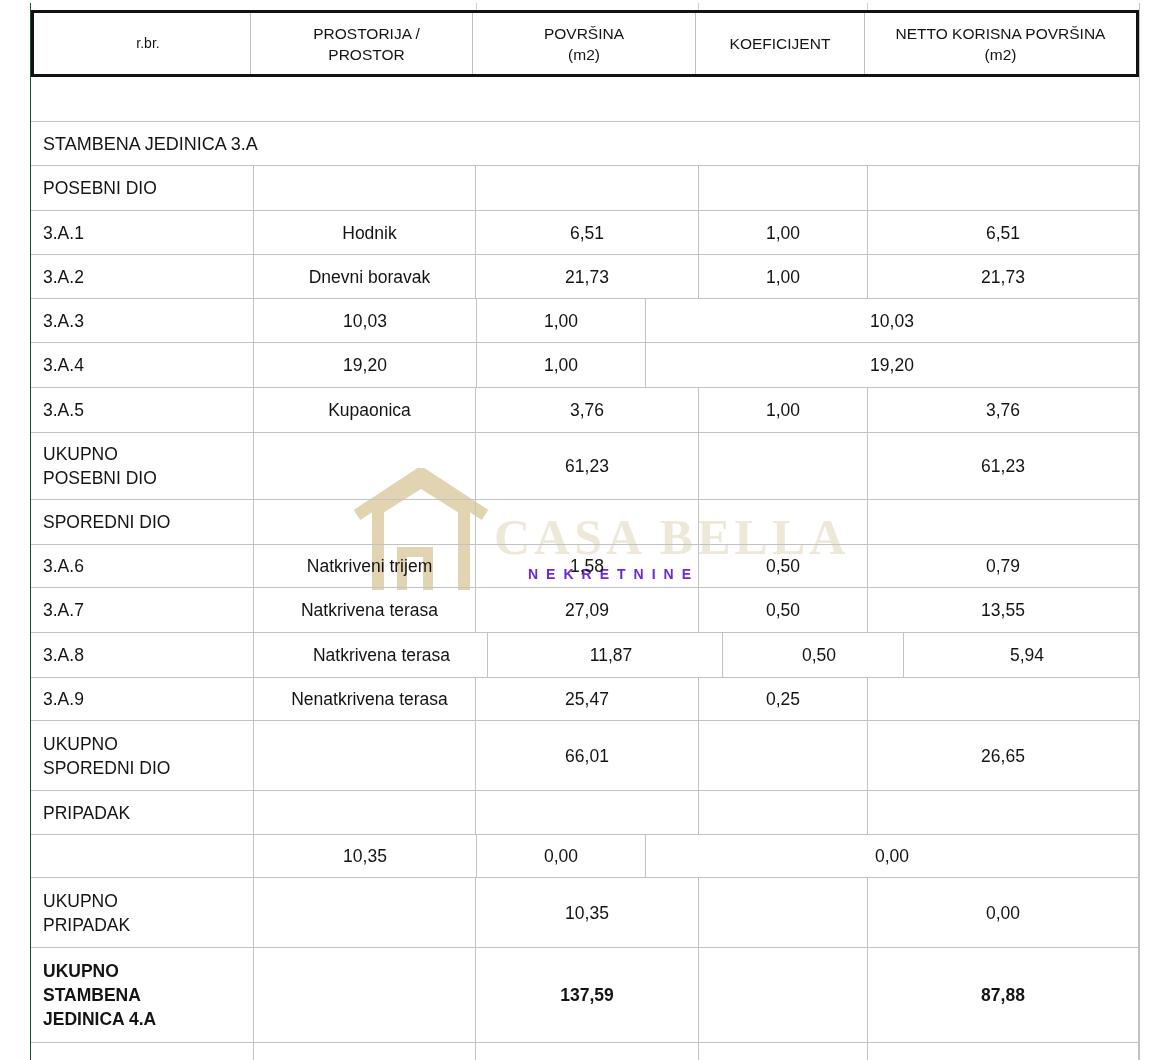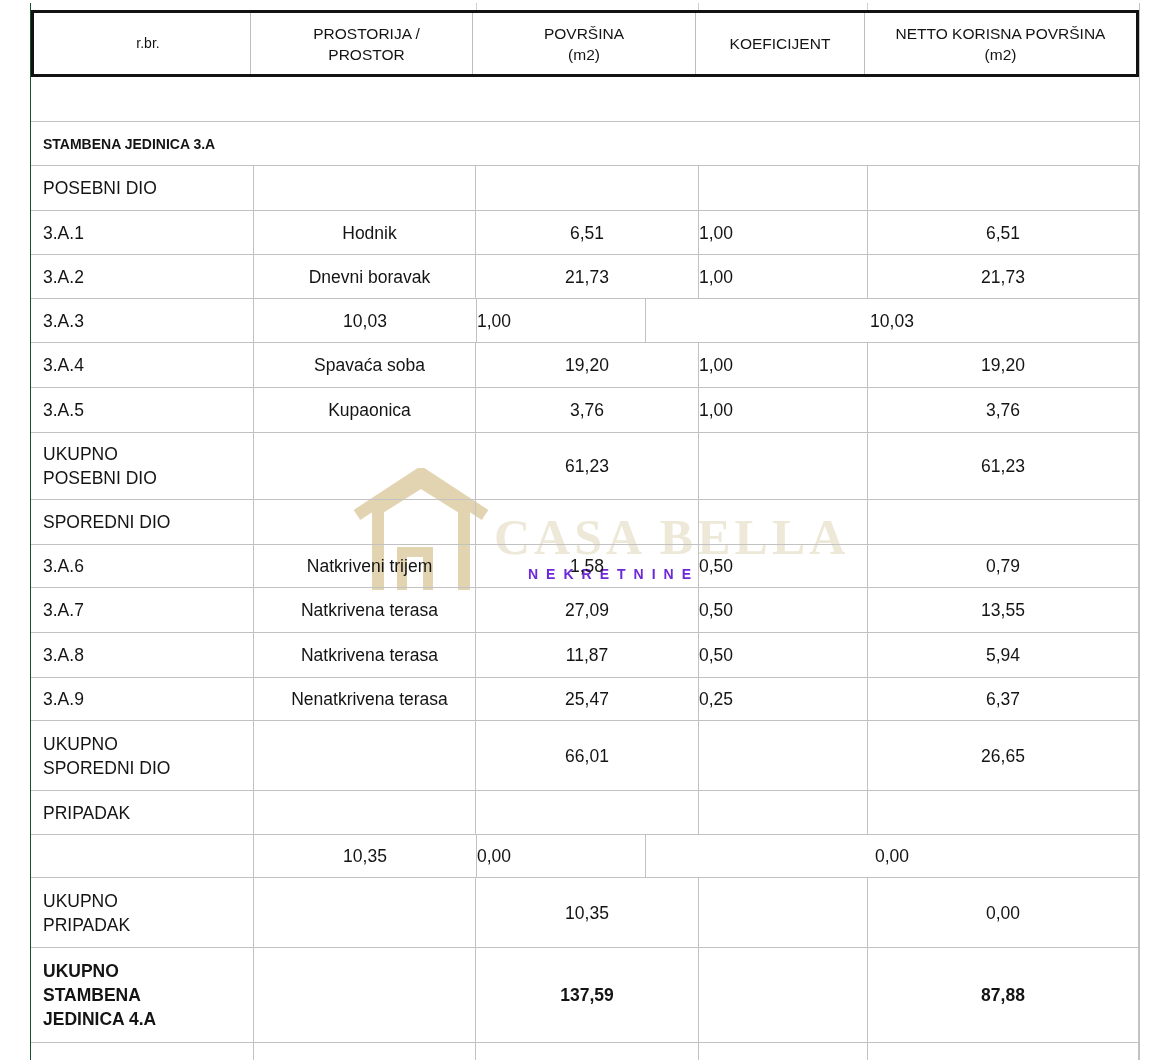--- a/index.html
+++ b/index.html
@@ -50,24 +50,24 @@
   .row{display:flex;box-sizing:border-box;border-bottom:1px solid #c2c2c2;}
   .row .cell{
     box-sizing:border-box;display:flex;flex-direction:column;justify-content:center;
     font-size:17.5px;line-height:24px;overflow:hidden;
   }
   .row:not(.spacer):not(.title) .cell{border-right:1px solid #c2c2c2;}
   .row .cell:last-child{border-right:none;}
   .c0{width:223px;align-items:flex-start;padding-left:12px;}
   .c1{width:222px;align-items:center;padding-left:10px;}
   .c2{width:223px;align-items:center;}
-  .c3{width:169px;}
+  .c3{width:169px;align-items:center;}
   .c4{flex:1;align-items:center;}
   .full{width:100%;align-items:flex-start;padding-left:12px;}
-  .title .cell{font-size:14px;font-weight:bold;}
+  .title .cell{font-size:18px;font-weight:normal;}
   .bold .cell{font-weight:bold;}
   .nobb{border-bottom:none;}
   .ln{display:block;}
 </style>
 </head>
 <body>
 
 <div class="wm" style="left:354px;top:468px;">
   <svg width="134" height="122" viewBox="0 0 134 122" fill="none">
     <path d="M 3,47 L 67,5 L 131,47" stroke="#e2d3b1" stroke-width="12" fill="none"></path>
@@ -168,23 +168,20 @@
           <span class="ln">1,00</span>
         </div>
         <div class="cell c4">
           <span class="ln">10,03</span>
         </div>
       </div>
       <div class="row data" style="height: 45px;">
         <div class="cell c0">
           <span class="ln">3.A.4</span>
         </div>
-        <div class="cell c1">
-          <span class="ln">Spavaća soba</span>
-        </div>
         <div class="cell c2">
           <span class="ln">19,20</span>
         </div>
         <div class="cell c3">
           <span class="ln">1,00</span>
         </div>
         <div class="cell c4">
           <span class="ln">19,20</span>
         </div>
       </div>
@@ -255,21 +252,21 @@
         <div class="cell c2">
           <span class="ln">27,09</span>
         </div>
         <div class="cell c3">
           <span class="ln">0,50</span>
         </div>
         <div class="cell c4">
           <span class="ln">13,55</span>
         </div>
       </div>
-      <div class="row data" style="height: 45px;">
+      <div class="row data" style="height: 45px; gap: 12px;">
         <div class="cell c0">
           <span class="ln">3.A.8</span>
         </div>
         <div class="cell c1">
           <span class="ln">Natkrivena terasa</span>
         </div>
         <div class="cell c2">
           <span class="ln">11,87</span>
         </div>
         <div class="cell c3">
@@ -284,23 +281,20 @@
           <span class="ln">3.A.9</span>
         </div>
         <div class="cell c1">
           <span class="ln">Nenatkrivena terasa</span>
         </div>
         <div class="cell c2">
           <span class="ln">25,47</span>
         </div>
         <div class="cell c3">
           <span class="ln">0,25</span>
-        </div>
-        <div class="cell c4">
-          <span class="ln">6,37</span>
         </div>
       </div>
       <div class="row subtotal" style="height: 70px;">
         <div class="cell c0">
           <span class="ln">UKUPNO</span>
           <span class="ln">SPOREDNI DIO</span>
         </div>
         <div class="cell c1"></div>
         <div class="cell c2">
           <span class="ln">66,01</span>

